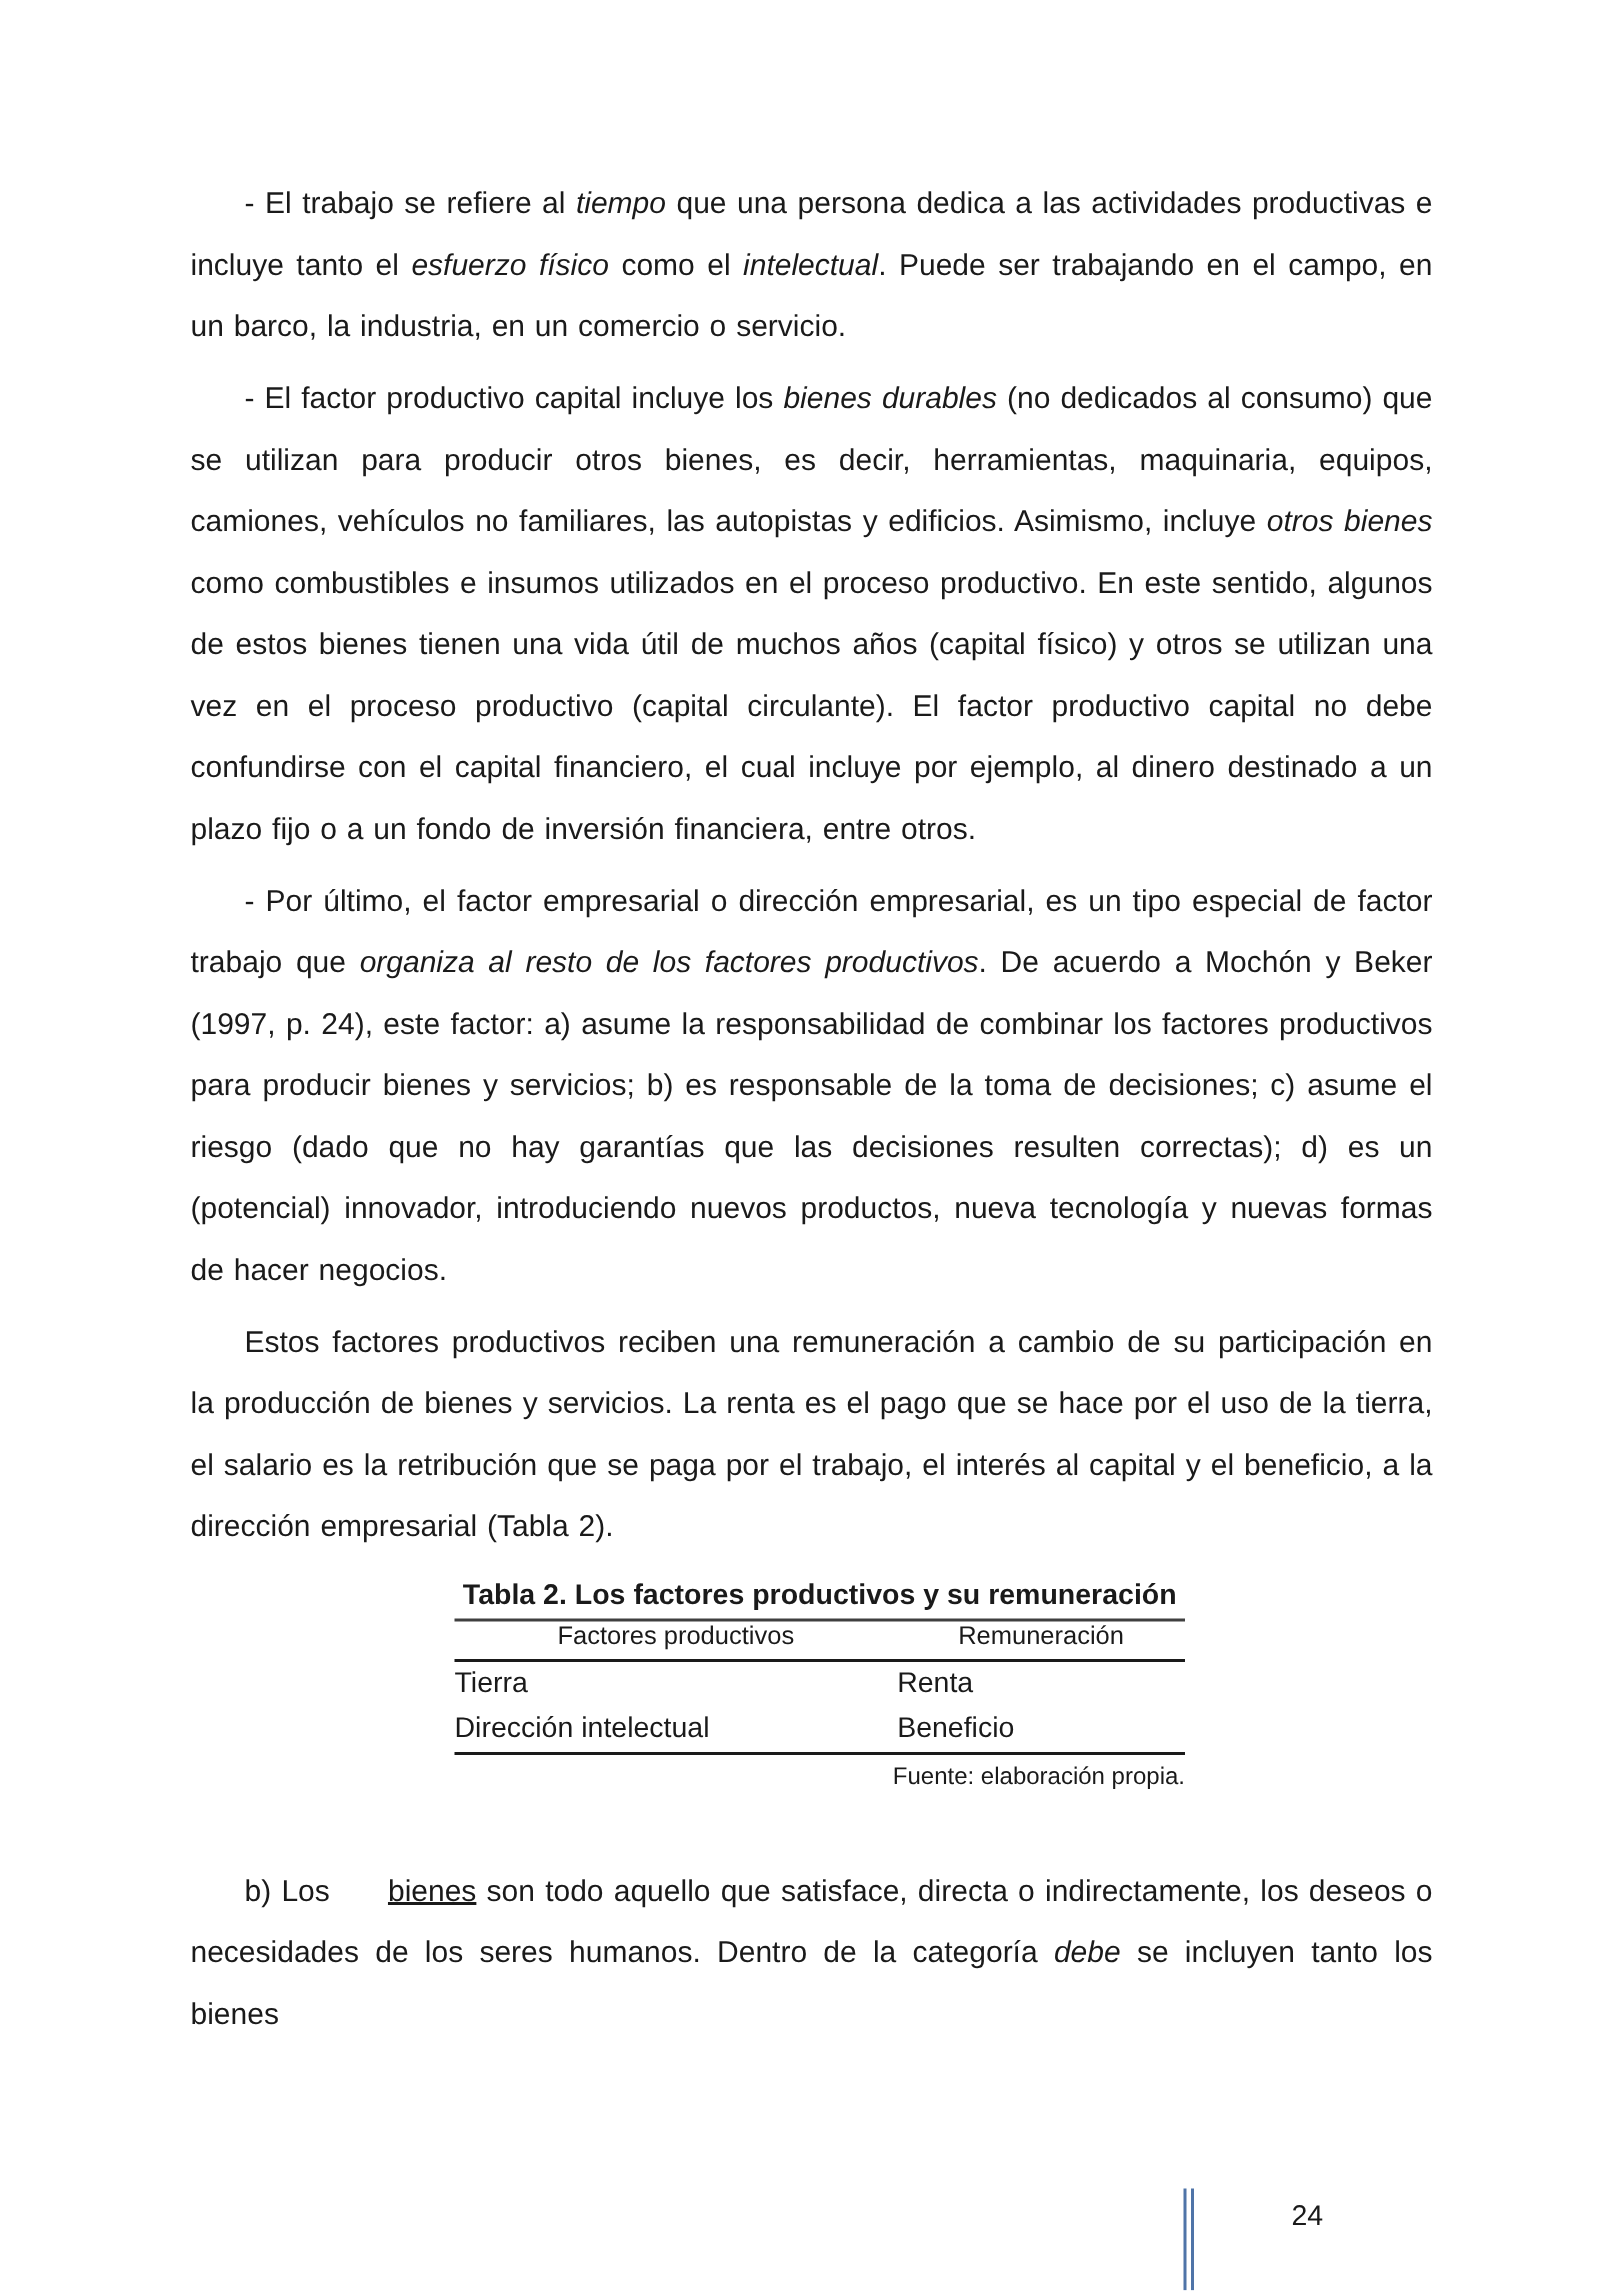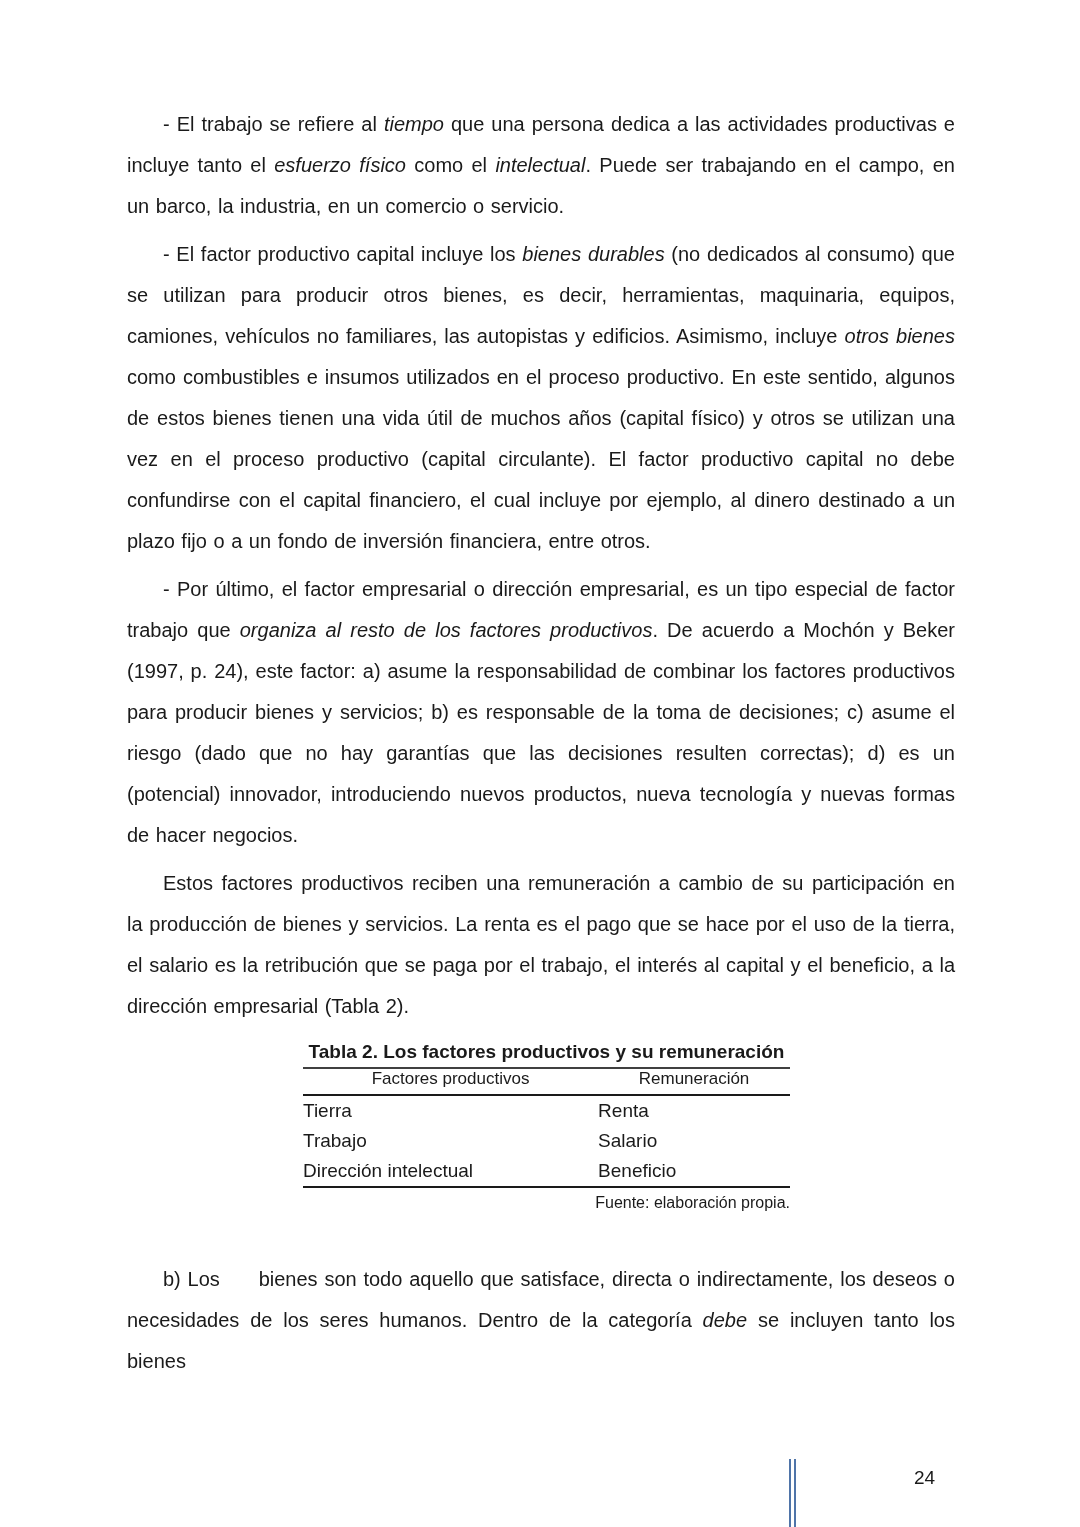--- a/index.html
+++ b/index.html
@@ -12,21 +12,21 @@
     width: 1080px;
     height: 1527px;
     background: #ffffff;
     font-family: "Liberation Sans", sans-serif;
     color: #1a1a1a;
     overflow: hidden;
   }
   .content {
     position: absolute;
     left: 127px;
-    top: 104px;
+    top: 116px;
     width: 828px;
   }
   .para {
     font-size: 20px;
     line-height: 41px;
     text-align: justify;
     text-indent: 36px;
     margin: 0 0 7px 0;
     color: #1a1a1a;
     word-spacing: 1px;
@@ -73,21 +73,21 @@
     position: absolute;
     left: 789px;
     top: 1459px;
     height: 68px;
     width: 3px;
     border-left: 2px solid #4f74a8;
     border-right: 2px solid #4f74a8;
   }
   .page-number {
     position: absolute;
-    left: 914px;
+    left: 861px;
     top: 1466px;
     font-size: 19px;
     line-height: 24px;
     color: #1a1a1a;
   }
 </style>
 </head>
 <body>
 
 <div class="page">
@@ -109,31 +109,27 @@
             <th>Factores productivos</th>
             <th>Remuneración</th>
           </tr>
         </thead>
         <tbody>
           <tr>
             <td>Tierra</td>
             <td>Renta</td>
           </tr>
           <tr>
-            <td>Trabajo</td>
-            <td>Salario</td>
-          </tr>
-          <tr>
             <td>Dirección intelectual</td>
             <td>Beneficio</td>
           </tr>
         </tbody>
       </table>
       <div class="table-source">Fuente: elaboración propia.</div>
     </div>
 
-    <p class="para para-after-table"><span>b) Los </span><span style=" padding-left: 32px;">bienes</span><span> son todo aquello que satisface, directa o indirectamente, los deseos o necesidades de los seres humanos. Dentro de la categoría </span><span style="font-style: italic;">debe</span><span> se incluyen tanto los bienes</span></p>
+    <p class="para para-after-table"><span>b) Los </span><span style="text-decoration: underline; padding-left: 32px;">bienes</span><span> son todo aquello que satisface, directa o indirectamente, los deseos o necesidades de los seres humanos. Dentro de la categoría </span><span style="font-style: italic;">debe</span><span> se incluyen tanto los bienes</span></p>
 
   </div>
 
   <div class="footer-bar"></div>
   <div class="page-number">24</div>
 </div>
 
 </body></html>

